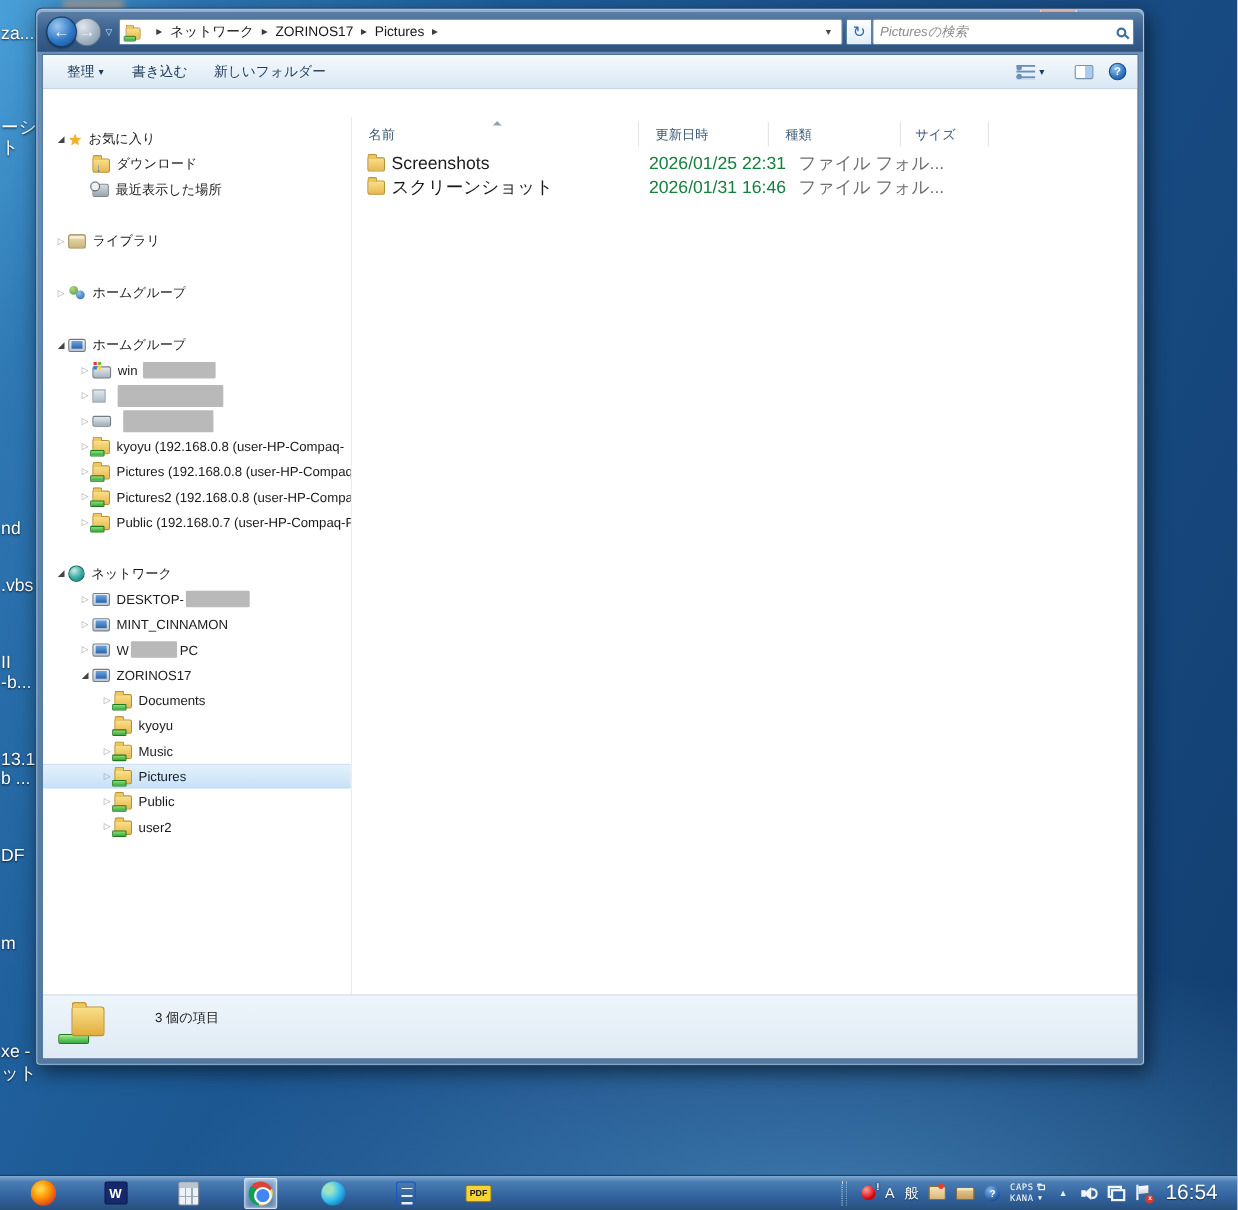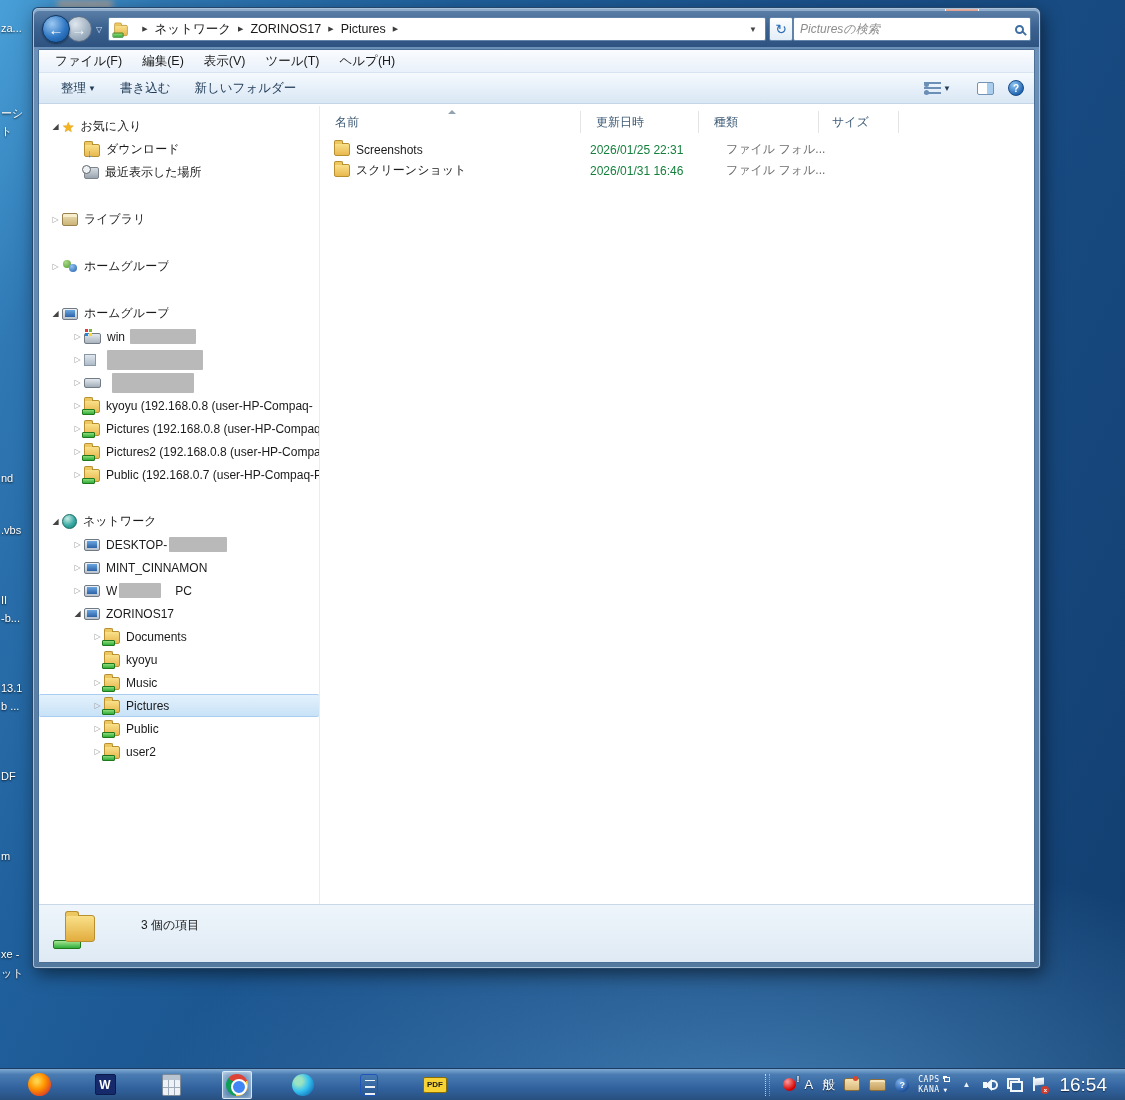--- a/index.html
+++ b/index.html
@@ -6,21 +6,21 @@
   html,body { width:1125px; height:1100px; overflow:hidden; }
   body { font-family:"Liberation Sans","DejaVu Sans",sans-serif; }
 
   .screen { position:relative; width:1125px; height:1100px; overflow:hidden;
     background:
       radial-gradient(ellipse 1000px 420px at 68% 101%, rgba(130,205,255,.38), transparent 62%),
       linear-gradient(115deg, #49a0d8 0%, #2f78b4 10%, #1f5f9b 28%, #1a5089 52%, #123e70 100%);
   }
 
   
-  .dlabel { position:absolute; left:1px; color:#fff; font-size:11px;
+  .dlabel { position:absolute; left:1px; color:#fff; font-size:16px;
     text-shadow:0 1px 2px rgba(0,0,0,.8); white-space:nowrap; }
 
   .blurblob { position:absolute; left:57px; top:0; width:56px; height:9px;
     background:#9a9a9a; filter:blur(3px); border-radius:3px; }
 
   
   .win { position:absolute; left:33px; top:8px; width:1007px; height:960px;
     border-radius:5px 5px 3px 3px;
     background:linear-gradient(180deg,#8fadcc 0%, #6b90b8 4%, #54799f 100%);
     box-shadow:0 0 0 1px #24466b, 3px 6px 18px rgba(0,0,0,.55);
@@ -145,21 +145,21 @@
     background:linear-gradient(#bfe3f7 40%, #7fb95e 40%); }
 
   
   .hdr { position:absolute; left:8px; right:0; top:5px; height:22px; font-size:12px; color:#3c5a76; }
   .hdr .h { position:absolute; top:3px; }
   .hline { position:absolute; top:0; height:22px; width:1px; background:#e4e4e4; }
   .sortarrow { position:absolute; top:-1px; width:0; height:0;
     border-left:4px solid transparent; border-right:4px solid transparent;
     border-bottom:4px solid #91a2b2; }
   .rows { position:absolute; left:10px; right:0; top:33px; }
-  .frow { position:relative; height:21px; display:flex; align-items:center; font-size:12px; }
+  .frow { position:relative; height:21px; display:flex; align-items:center; font-size:16px; }
   .frow .ic { margin:0 6px 0 4px; }
   .fname { color:#1a1a1a; }
   .fdate { position:absolute; left:260px; color:#15803d; }
   .ftype { position:absolute; left:396px; color:#6e6e6e; }
   .fsize { position:absolute; left:486px; width:90px; text-align:right; color:#6e6e6e; }
 
   
   .statusbar { position:absolute; left:0; right:0; bottom:0; height:58px;
     background:linear-gradient(#eef5fb,#dfeaf4); border-top:1px solid #c8d8e8; }
   .bigfolder { position:absolute; left:20px; top:8px; width:38px; height:34px; }
@@ -296,27 +296,20 @@
       <div class="refreshbtn">↻</div>
 
       <div class="searchbox">
         <input type="text" placeholder="Picturesの検索" style="">
         <span class="imag"></span>
       </div>
     </div>
 
     <div class="inner">
 
-      <div class="menubar">
-        <span class="menuitem">ファイル(F)</span>
-        <span class="menuitem">編集(E)</span>
-        <span class="menuitem">表示(V)</span>
-        <span class="menuitem">ツール(T)</span>
-        <span class="menuitem">ヘルプ(H)</span>
-      </div>
 
       <div class="cmdbar">
         <div class="cmdbtn">
           <span>整理</span>
             <span class="cmd-dd">▼</span>
         </div>
         <div class="cmdbtn">
           <span>書き込む</span>
         </div>
         <div class="cmdbtn">
@@ -420,21 +413,21 @@
           <div class="trow d1">
             <span class="exp">▷</span>
             <span class="ic icomp"></span>
             <span class="lbl">MINT_CINNAMON</span>
           </div>
           <div class="trow d1">
             <span class="exp">▷</span>
             <span class="ic icomp"></span>
             <span class="lbl">W</span>
             <span class="redact" style="width:42px;margin-left:2px"></span>
-            <span class="lbl" style="margin-left:14px">PC</span>
+            <span class="lbl" style="margin-left:2px">PC</span>
           </div>
           <div class="trow d1">
             <span class="exp open">◢</span>
             <span class="ic icomp"></span>
             <span class="lbl">ZORINOS17</span>
           </div>
           <div class="trow d2">
             <span class="exp">▷</span>
             <span class="ic ifolder net"></span>
             <span class="lbl">Documents</span>

